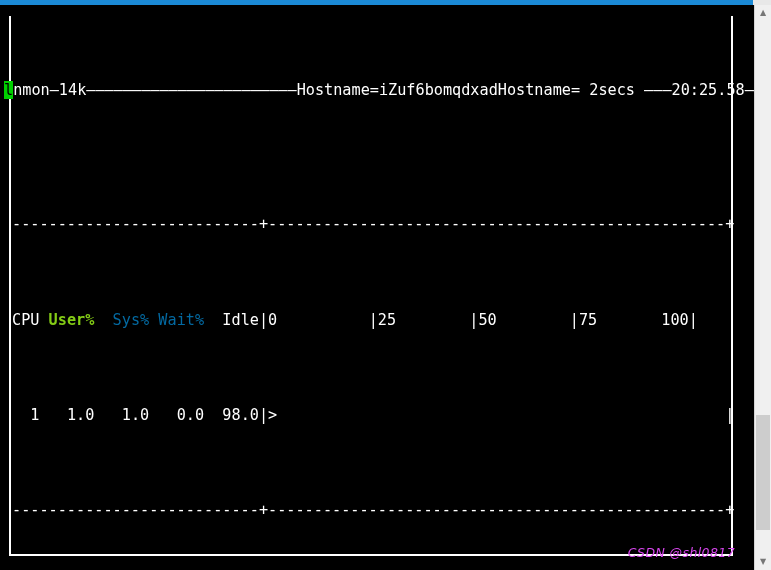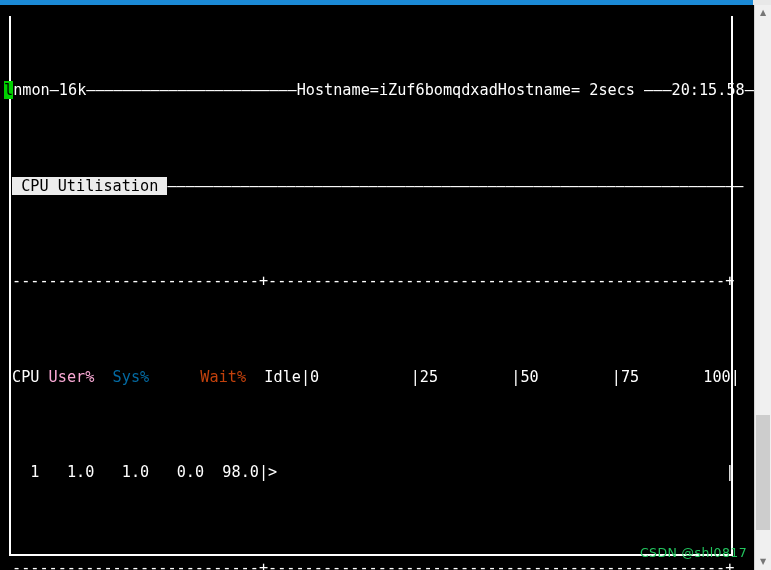--- a/index.html
+++ b/index.html
@@ -100,39 +100,40 @@
   }
   .frame-top-left {
     position: absolute;
     left: 9px; top: 11px;
     width: 2px; height: 8px;
     background: #ffffff;
   }
 
   
   .c-white  { color: #ffffff; }
-  .c-green  { color: #f9a8d4; }
+  .c-green  { color: #84cc16; font-weight: bold; }
   .c-red    { color: #0369a1; }
-  .c-blue   { color: #c2410c; margin-left: 42px; }
+  .c-blue   { color: #0369a1; }
   .inverse {
     background: #ececec;
     color: #000000;
   }
   .cursor {
     background: #00d000;
     color: #000000;
   }
   .watermark {
     position: absolute;
-    right: 24px;
+    right: 36px;
     bottom: 10px;
-    color: #22c55e;
+    color: #d946ef;
     font-family: "DejaVu Sans", "Liberation Sans", sans-serif;
     font-size: 12.5px;
     letter-spacing: 0.4px;
+    font-style: italic;
   }
 </style>
 </head>
 <body>
 
 <div id="screen">
 
   <div class="titlebar-strip">
     <div class="tb-seg"></div>
   </div>
@@ -144,24 +145,23 @@
   </div>
 
   <div class="terminal">
 
     <div class="nmon-frame"></div>
     <div class="frame-top-left"></div>
 
     <div class="term-inner">
 
       
-      <div class="row"><span class="cursor">l</span><span class="c-white">nmon—16k</span><span class="c-white">———————————————————————</span><span class="c-white">Hostname=iZuf6bomqdxad</span><span class="c-white">Hostname= 2secs </span><span class="c-white">———</span><span class="c-white">20:15.58</span><span class="c-white">—————</span></div>
+      <div class="row"><span class="cursor">l</span><span class="c-white">nmon—14k</span><span class="c-white">———————————————————————</span><span class="c-white">Hostname=iZuf6bomqdxad</span><span class="c-white">Hostname= 2secs </span><span class="c-white">———</span><span class="c-white">20:25.58</span><span class="c-white">—————</span></div>
 
       
-      <div class="row" style="padding-left:8px"><span class="inverse"> CPU Utilisation </span><span class="c-white">———————————————————————————————————————————————————————————————</span></div>
 
       
       <div class="row" style="padding-left:8px">---------------------------+--------------------------------------------------+</div>
 
       
       <div class="row" style="padding-left:8px"><span class="c-white">CPU</span><span class="c-white"> </span><span class="c-green">User%</span><span class="c-white"> </span><span class="c-red"> Sys%</span><span class="c-white"> </span><span class="c-blue">Wait%</span><span class="c-white"> </span><span class="c-white"> Idle</span><span class="c-white">|0          |25        |50        |75       100|</span></div>
 
       
       <div class="row" style="padding-left:8px"><span class="c-white">  1</span><span class="c-white"> </span><span class="c-white">  1.0</span><span class="c-white"> </span><span class="c-white">  1.0</span><span class="c-white"> </span><span class="c-white">  0.0</span><span class="c-white"> </span><span class="c-white"> 98.0</span><span class="c-white">|&gt;                                                 |</span></div>
 

